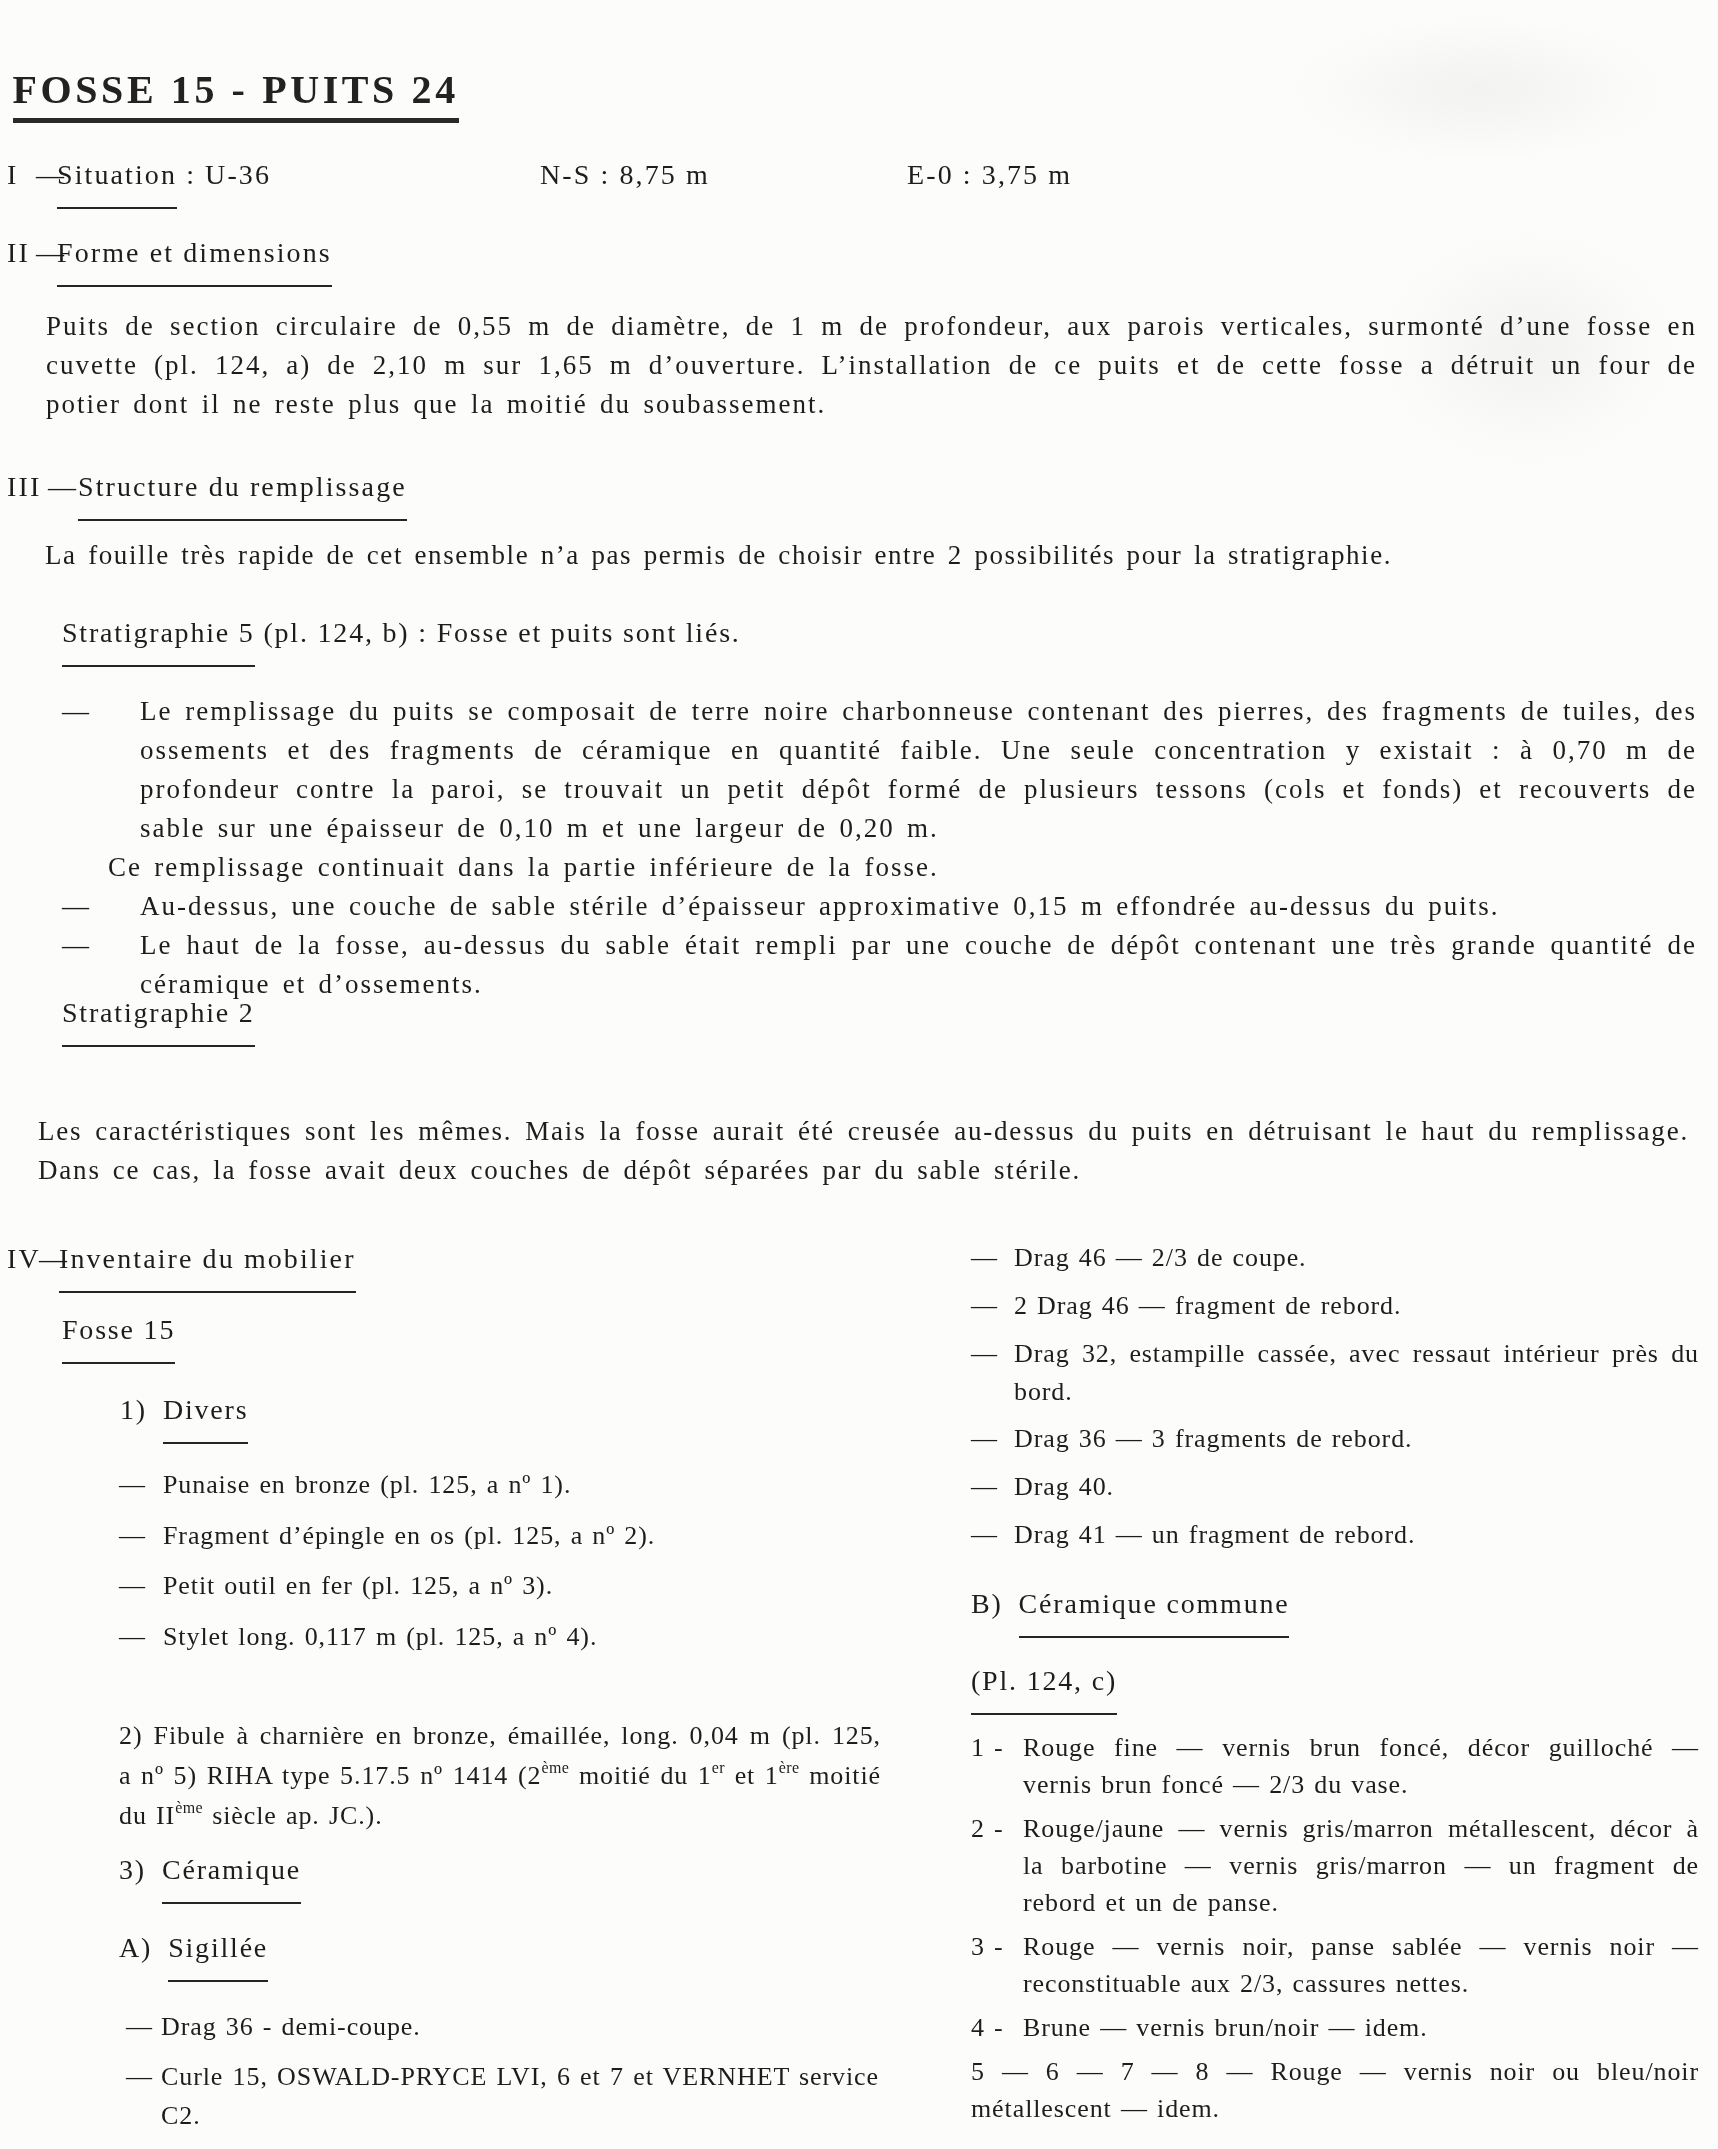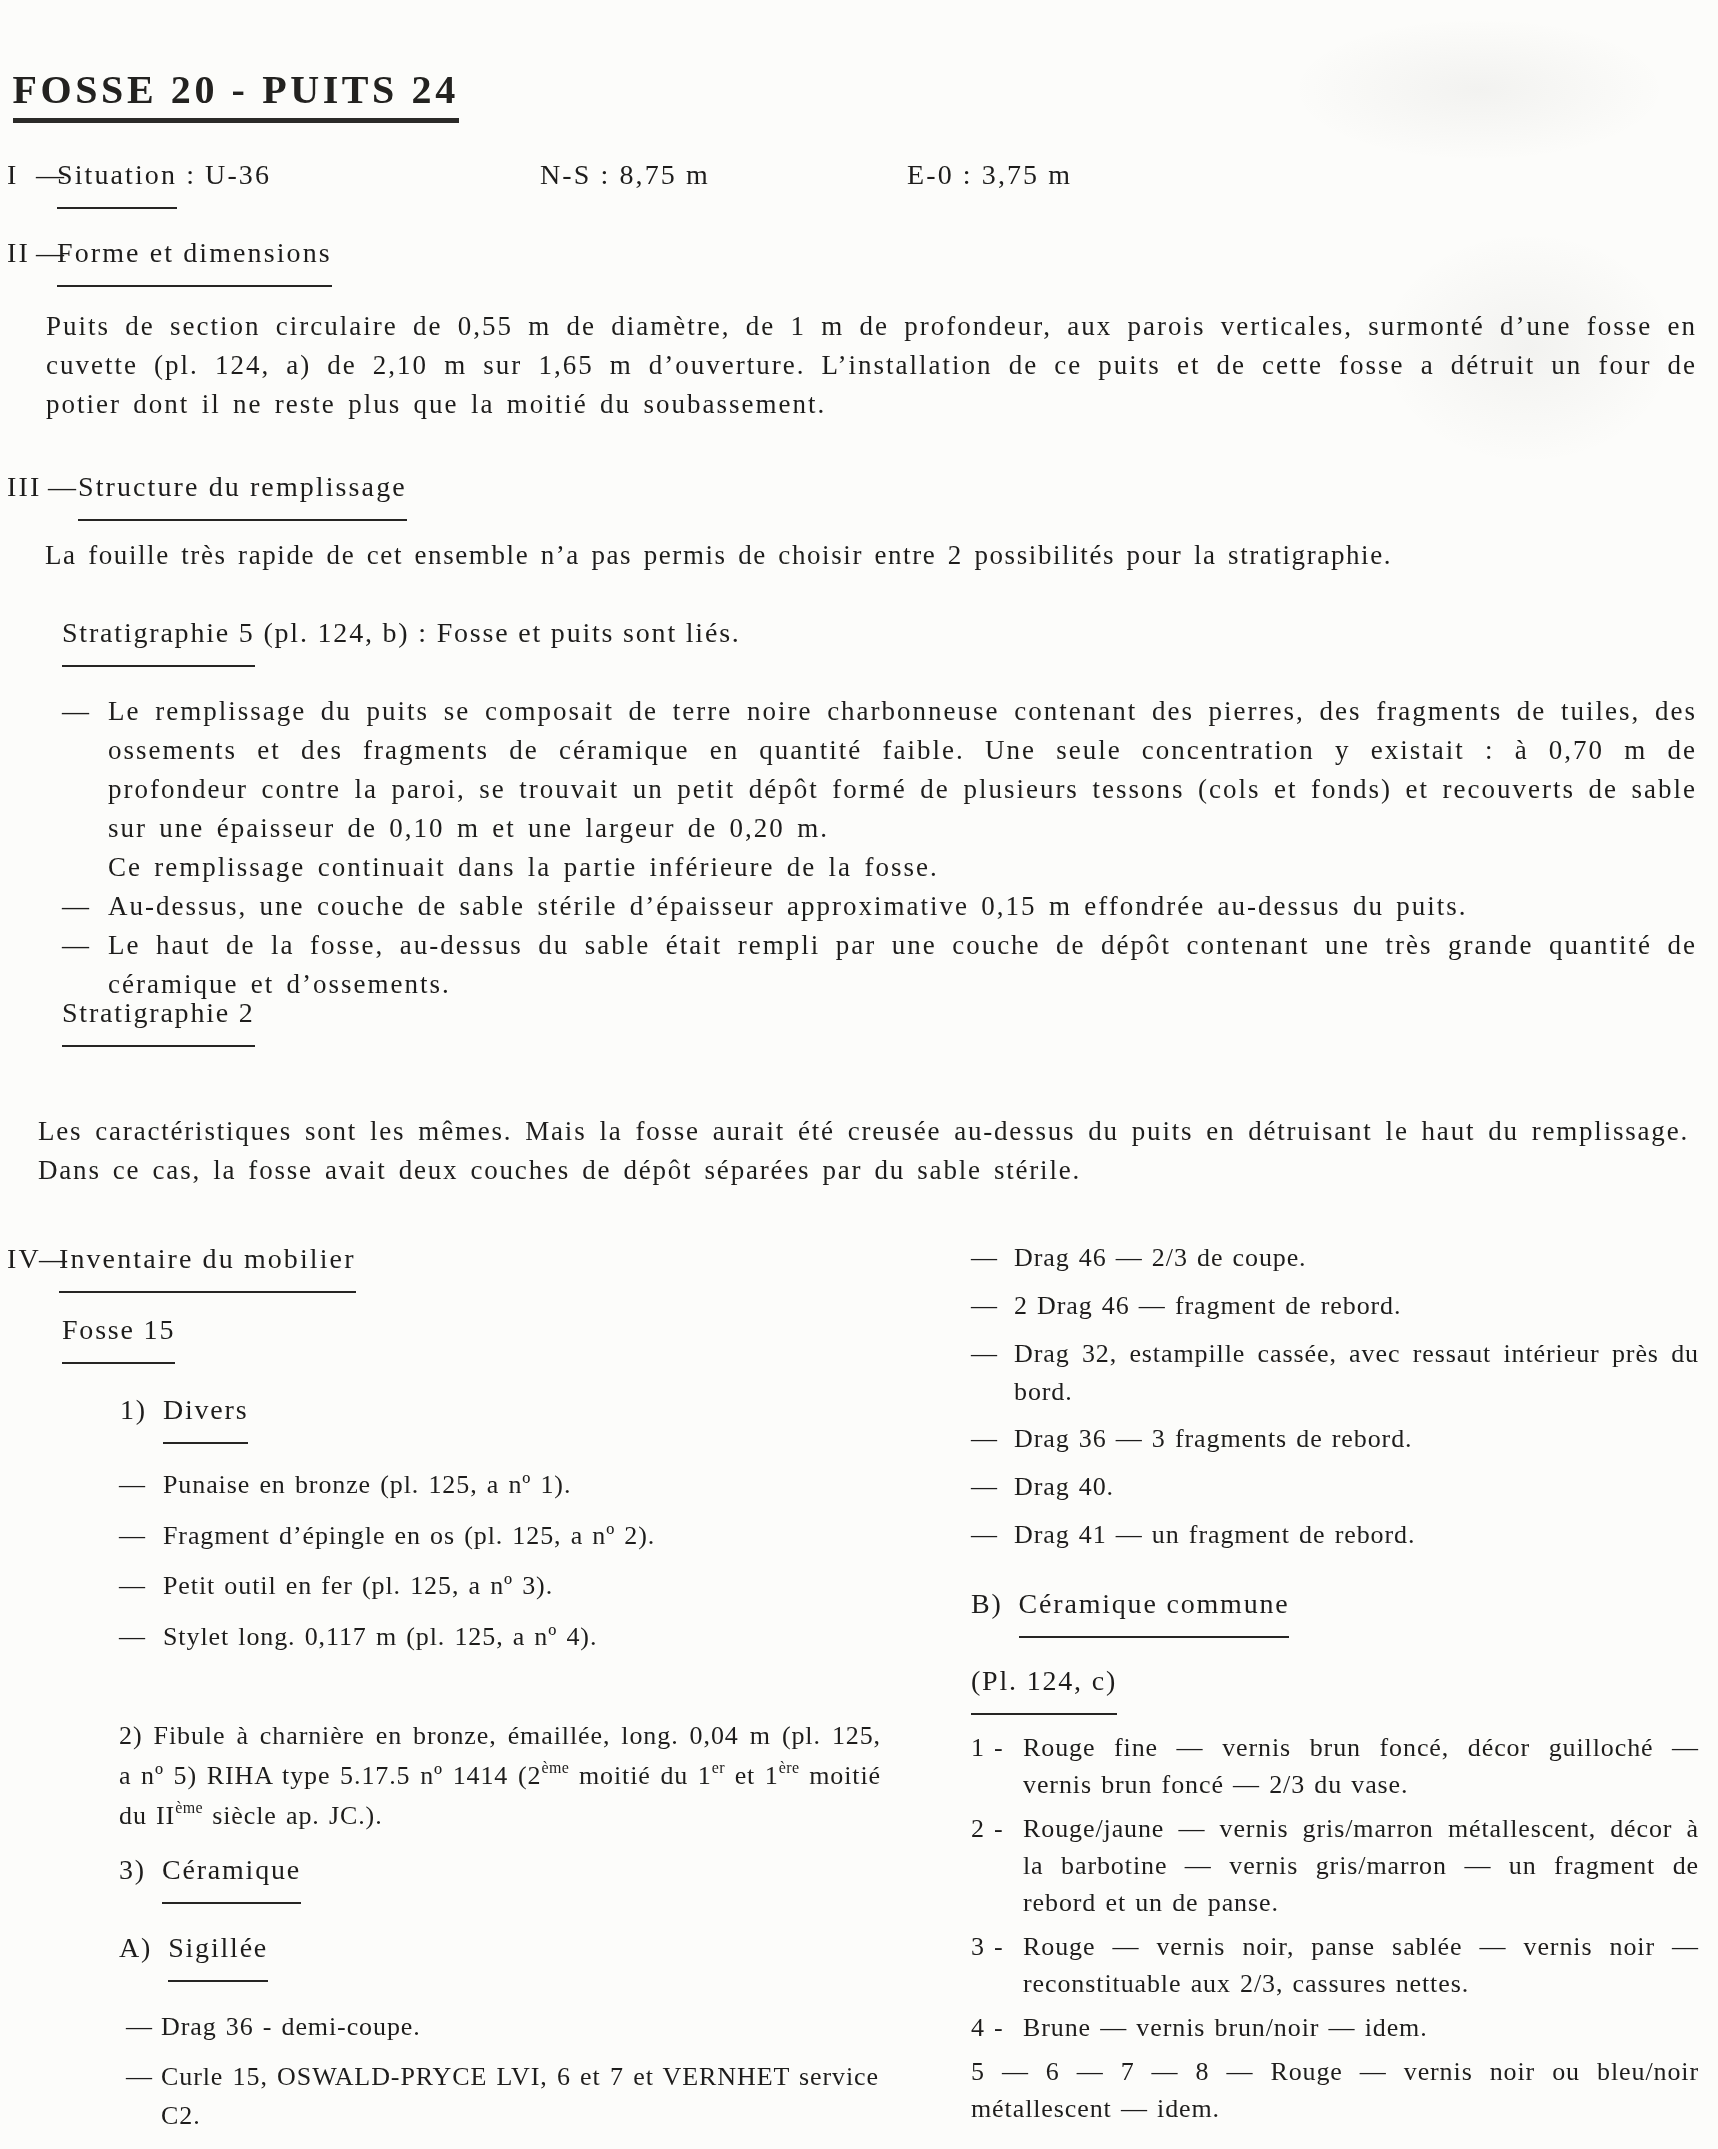--- a/index.html
+++ b/index.html
@@ -52,21 +52,21 @@
     font-size: 27px; line-height: 39px;
     letter-spacing: 1.6px; word-spacing: 3.1px;
     white-space: nowrap;
   }
   .para3 { letter-spacing: 1.8px; }
 
   
   .bli { position: relative; }
   .bli .mk { position: absolute; left: 0; top: 0; }
   .blist1 .bli .t { padding-left: 46px; }
-  .jst { text-align: justify; }
+  .jst { text-align: justify; margin-left: 32px; }
 
   
   .col {
     font-size: 26px; line-height: 39px;
     letter-spacing: 0.9px; word-spacing: 1.8px;
   }
   .divers-items .bli { margin-bottom: 11.6px; }
   .divers-items .bli .t { padding-left: 44px; }
   .sigileft .bli { margin-bottom: 10.7px; }
   .sigileft .bli .t { padding-left: 35px; text-align: justify; }
@@ -96,21 +96,21 @@
 </style>
 </head>
 <body>
 
 <div class="page">
 
   <div class="ghost" style="left:1292px; top:18px; width:374px; height:143px;"></div>
   <div class="ghost" style="left:1381px; top:232px; width:294px; height:232px;"></div>
 
   <div class="abs title" style="left:12.5px; top:70px;">
-    <span class="tu">FOSSE 20 - PUITS 24</span>
+    <span class="tu">FOSSE 15 - PUITS 24</span>
   </div>
 
   <div class="abs hrow" style="top:155px;">
     <span class="num">I</span>
     <span class="dsh" style="left:36px;">—</span>
     <span class="lbl" style="left:57px;">
       <span class="u">Situation</span>
       <span>: U-36</span>
     </span>
     <span class="lbl" style="left:540px;">N-S : 8,75 m</span>

